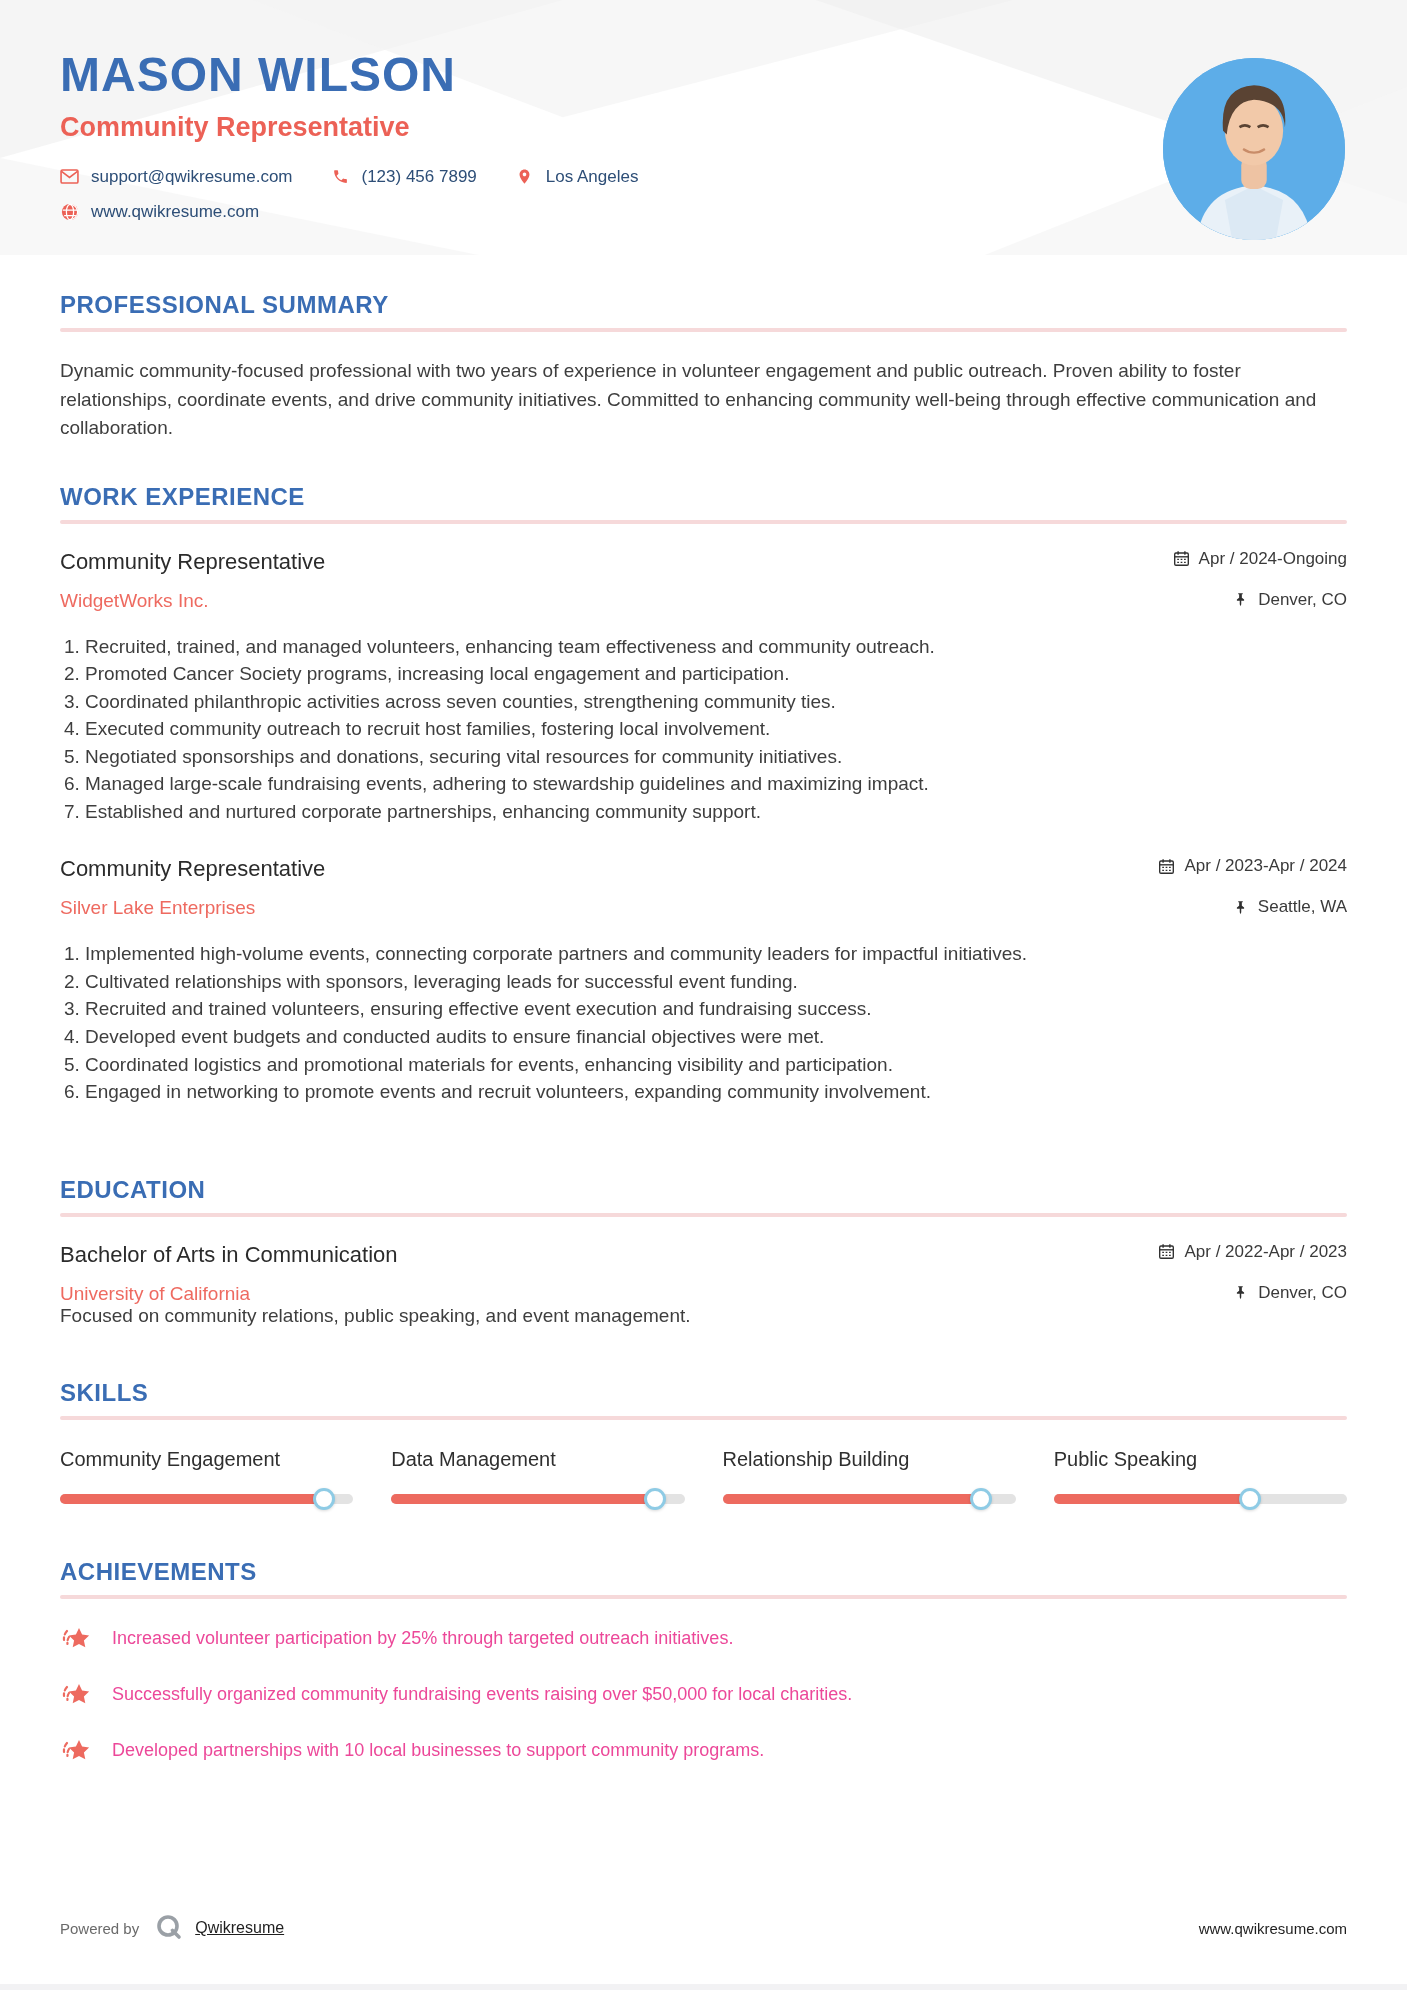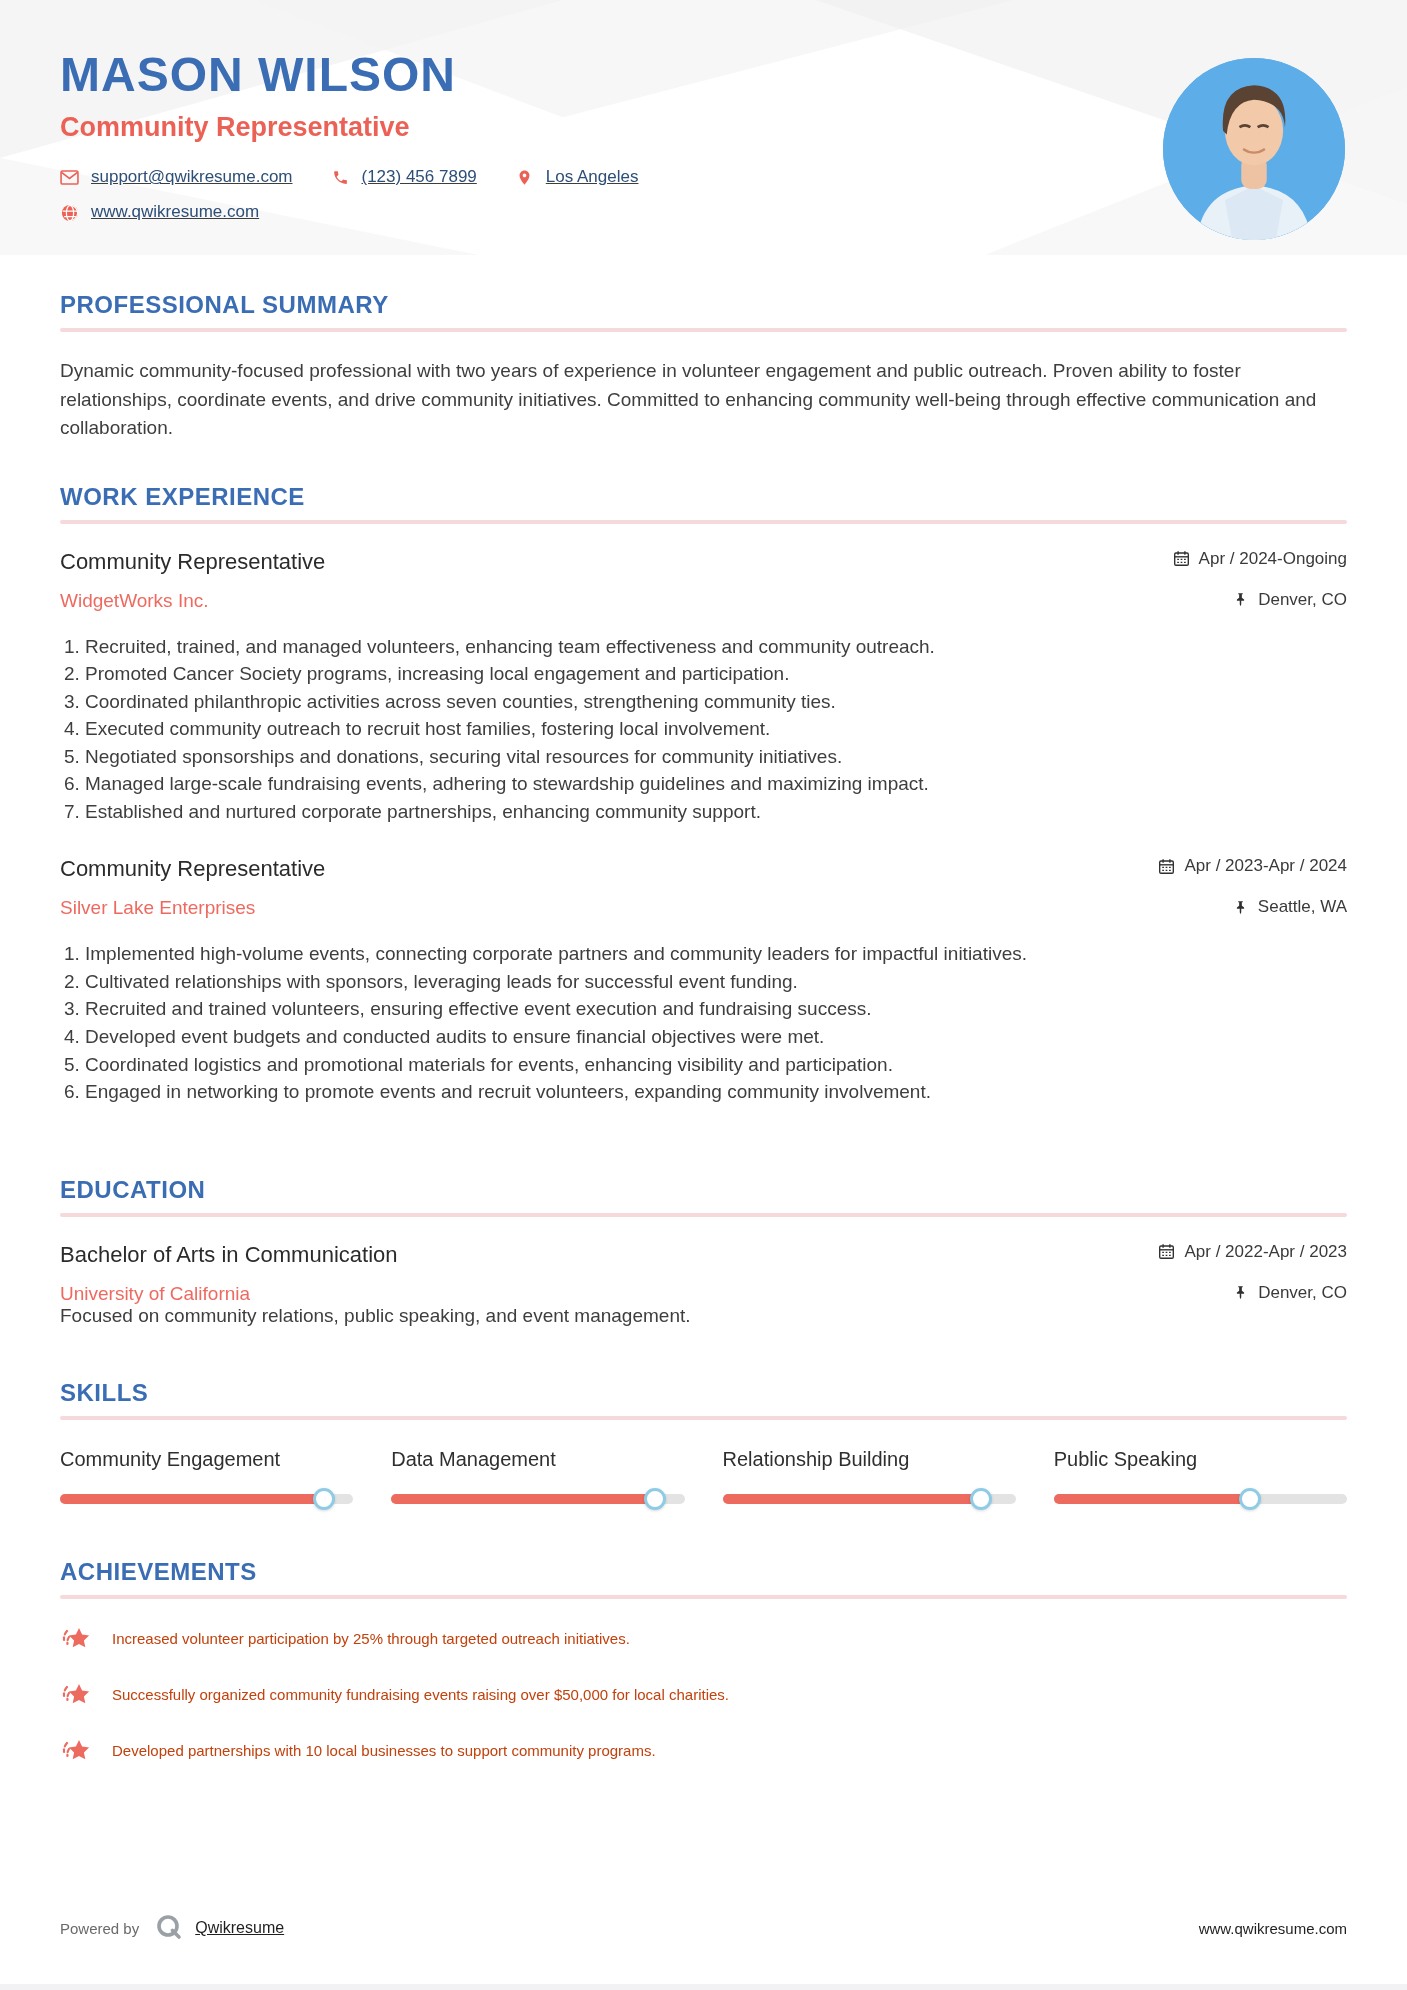--- a/index.html
+++ b/index.html
@@ -23,21 +23,21 @@
   .hb3 { background:#eeeeee; opacity:.6;  clip-path:polygon(58% 0, 100% 0, 100% 80%); }
   .hb4 { background:#f6f6f6; opacity:.8;  clip-path:polygon(70% 100%, 100% 34%, 100% 100%); }
   .hb5 { background:#f1f1f1; opacity:.5;  clip-path:polygon(0 62%, 34% 100%, 0 100%); }
 
   .header-inner { position:relative; z-index:2; padding:50px 60px 0 60px; }
   .name { font-size:48px; font-weight:700; letter-spacing:1px; color:#3a6db4; line-height:1.05; }
   .role { margin-top:12px; font-size:27px; font-weight:600; color:#ec6156; }
 
   .contact-row { display:flex; align-items:center; margin-top:24px; }
   .contact-row + .contact-row { margin-top:15px; }
-  .contact-item { display:flex; align-items:flex-end; margin-right:38px;text-decoration:underline; }
+  .contact-item { display:flex; align-items:flex-start; margin-right:38px; }
   .contact-item .ci { width:19px; height:19px; margin-right:12px; flex:0 0 auto; display:flex; align-items:center; justify-content:center; }
   .contact-item .ct { font-size:17px; color:#2d4e77; font-weight:500; }
 
   .avatar {
     position:absolute; z-index:3;
     top:58px; right:62px;
     width:182px; height:182px; border-radius:50%;
     background:#5dade8; overflow:hidden;
   }
   .avatar svg { width:100%; height:100%; display:block; }
@@ -73,21 +73,21 @@
   .slider { position:relative; height:22px; margin-top:17px; }
   .slider-track { position:absolute; left:0; right:0; top:6px; height:10px; border-radius:5px; background:#e3e3e3; }
   .slider-fill  { position:absolute; left:0; top:6px; height:10px; border-radius:5px; background:#ed6a5f; }
   .slider-thumb { position:absolute; top:0; width:22px; height:22px; border-radius:50%;
                   background:#ffffff; border:3px solid #8ecbe5; box-shadow:0 1px 3px rgba(0,0,0,.15); }
 
   .sec-achievements { margin-top:48px; }
   .ach-list { margin-top:8px; }
   .ach-item { display:flex; align-items:center; margin-top:24px; }
   .ach-item .ai { width:32px; height:32px; margin-right:20px; flex:0 0 auto; }
-  .ach-item .at { font-size:15px; color:#c2410c; }
+  .ach-item .at { font-size:18px; color:#ec4899; }
 
   
   .footer { position:absolute; left:60px; right:60px; bottom:48px;
             display:flex; justify-content:space-between; align-items:center; }
   .footer-left { display:flex; align-items:center; }
   .powered { font-size:15px; color:#6a6a6a; margin-right:16px; }
   .qlogo { width:28px; height:28px; margin-right:12px; }
   .brand { font-size:16px; color:#1f1f1f; text-decoration:underline; font-weight:500; }
   .footer-site { font-size:15px; color:#1f1f1f; }
   .bottom-edge { position:absolute; left:0; right:0; bottom:0; height:6px; background:#f2f2f4; }

